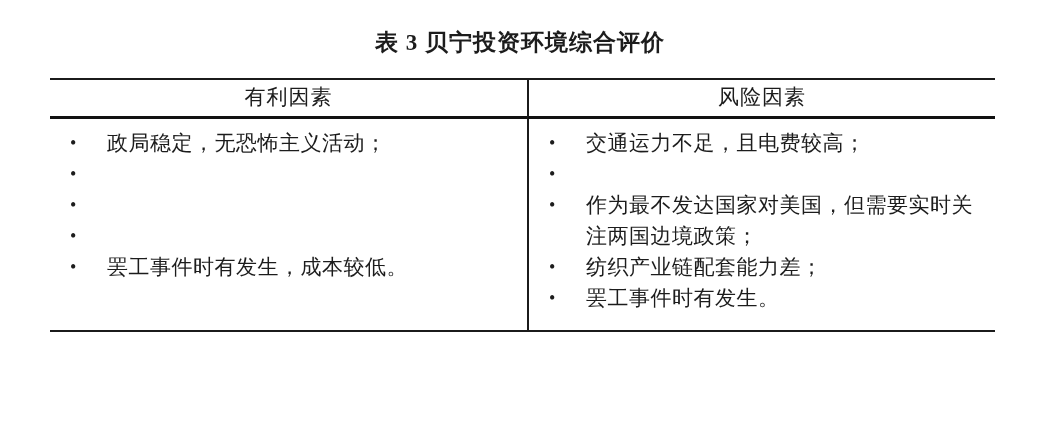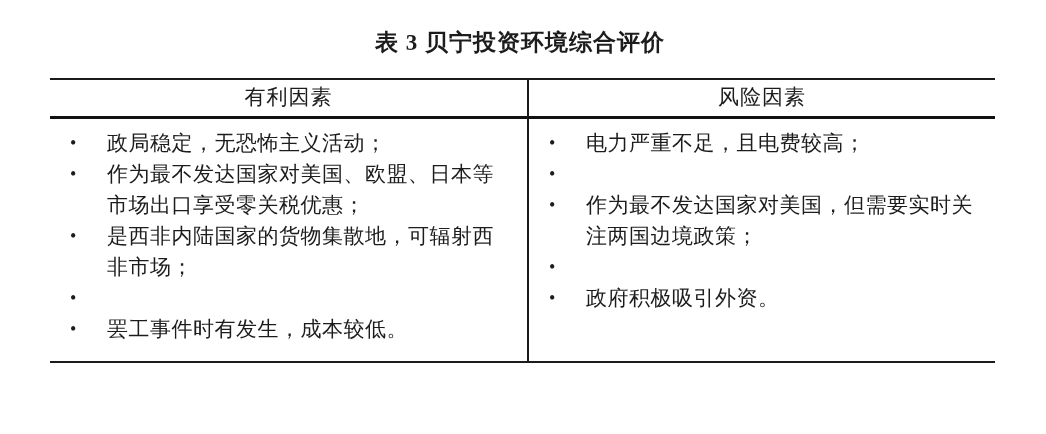--- a/index.html
+++ b/index.html
@@ -94,53 +94,52 @@
     <div class="th col-right">风险因素</div>
 
     <div class="td">
       <ul class="factors">
         <li>
           <span class="bullet">•</span>
           <span class="factor-text">政局稳定，无恐怖主义活动；</span>
         </li>
         <li>
           <span class="bullet">•</span>
-          <span class="factor-text">作为最不发达国家对美国、欧盟、日本等市场出口享受零关税优惠；</span>
         </li>
         <li>
           <span class="bullet">•</span>
-          <span class="factor-text">是西非内陆国家的货物集散地，可辐射西非市场；</span>
         </li>
         <li>
           <span class="bullet">•</span>
         </li>
         <li>
           <span class="bullet">•</span>
           <span class="factor-text">罢工事件时有发生，成本较低。</span>
         </li>
       </ul>
     </div>
 
     <div class="td col-right">
       <ul class="factors">
         <li>
           <span class="bullet">•</span>
-          <span class="factor-text">电力严重不足，且电费较高；</span>
+          <span class="factor-text">交通运力不足，且电费较高；</span>
         </li>
         <li>
           <span class="bullet">•</span>
         </li>
         <li>
           <span class="bullet">•</span>
           <span class="factor-text">作为最不发达国家对美国，但需要实时关注两国边境政策；</span>
         </li>
         <li>
           <span class="bullet">•</span>
+          <span class="factor-text">纺织产业链配套能力差；</span>
         </li>
         <li>
           <span class="bullet">•</span>
-          <span class="factor-text">政府积极吸引外资。</span>
+          <span class="factor-text">罢工事件时有发生。</span>
         </li>
       </ul>
     </div>
 
   </div>
 </div>
 
 </body></html>

